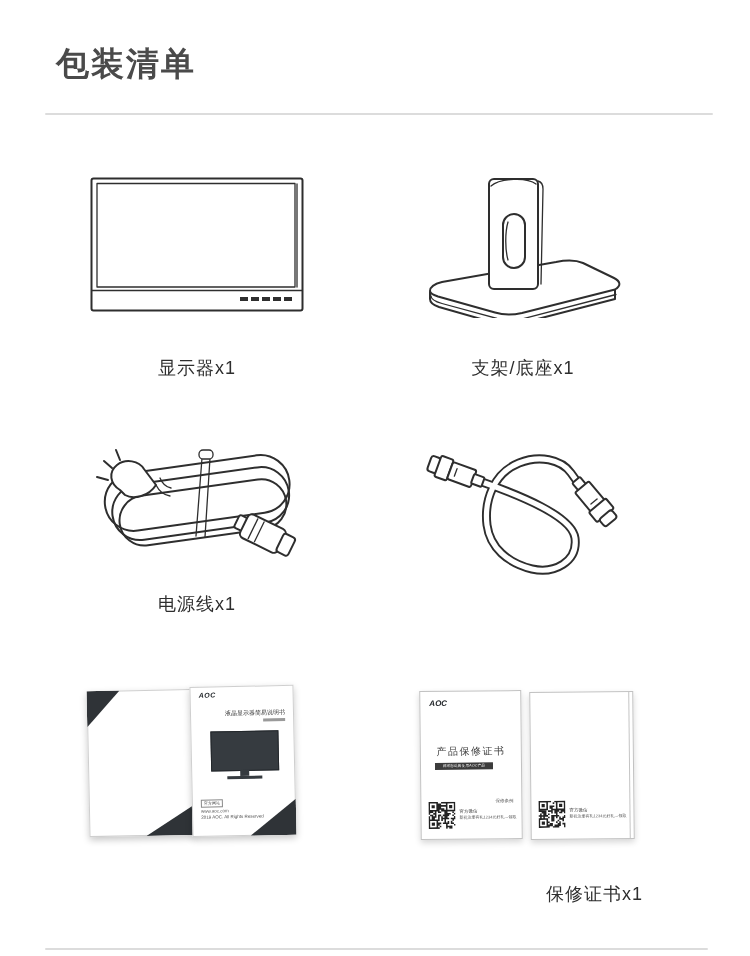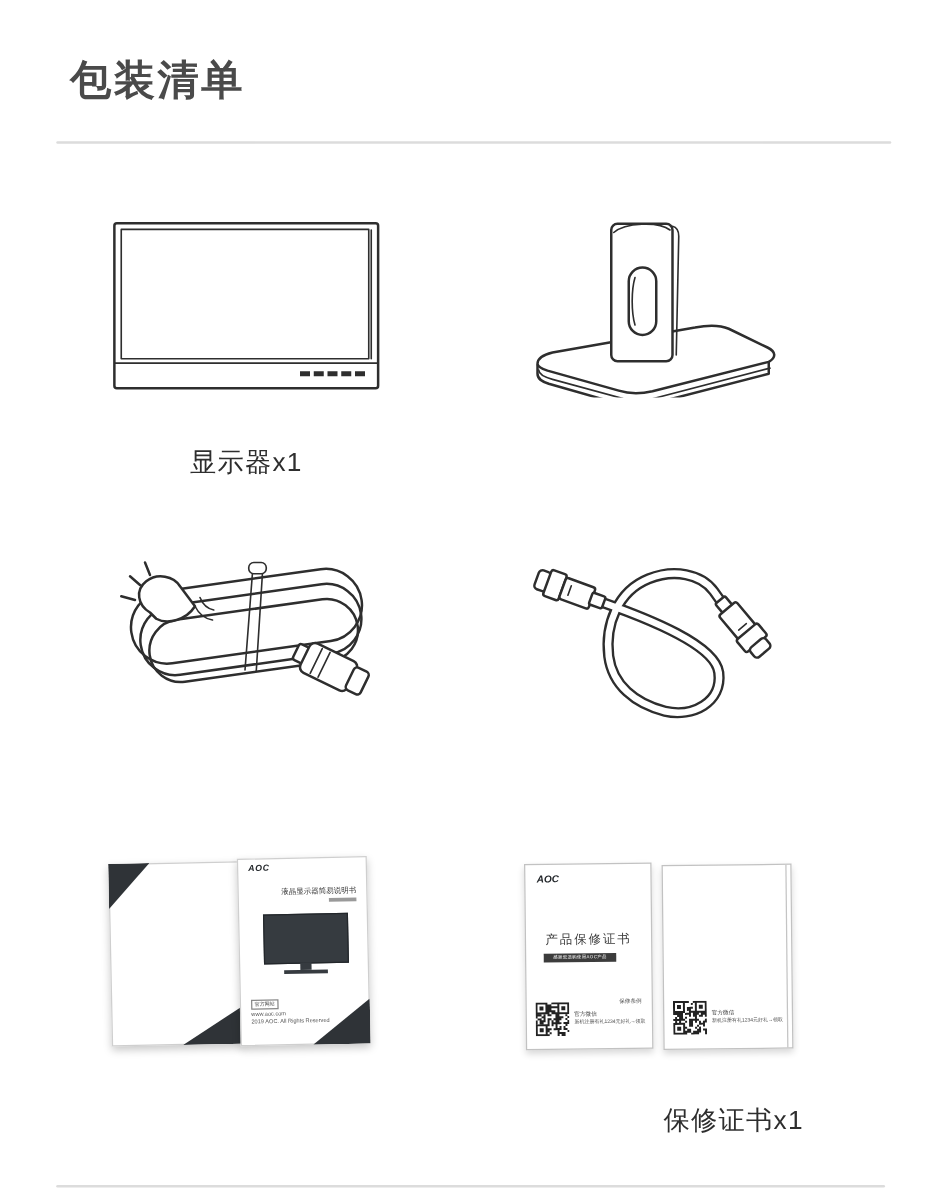--- a/index.html
+++ b/index.html
@@ -1,21 +1,21 @@
 <!DOCTYPE html>
 <html><head>
 <meta charset="utf-8">
 <style>
   html,body{margin:0;padding:0;background:#fff;}
   .page{position:relative;width:750px;height:956px;background:#ffffff;overflow:hidden;
         font-family:"Liberation Sans","DejaVu Sans",sans-serif;color:#2e2e2e;}
   .abs{position:absolute;}
   .title{left:56px;top:42px;margin:0;font-size:33px;font-weight:bold;color:#4a4a4a;letter-spacing:2px;}
   .divider{left:45px;width:668px;height:2px;background:#dcdcdc;border-radius:1px;}
-  .item-label{width:240px;text-align:center;font-size:21px;color:#2e2e2e;letter-spacing:1px;}
+  .item-label{width:240px;text-align:center;font-size:18px;color:#2e2e2e;letter-spacing:1px;}
   svg{display:block;}
   .line{fill:none;stroke:#2e2e2e;stroke-width:2;stroke-linecap:round;stroke-linejoin:round;}
   .fillw{fill:#ffffff;}
   .thin{stroke-width:1.3;}
   
   .manual{transform:rotate(-1.2deg);}
   .m-page{position:absolute;background:#fff;border:1px solid #cfcfcf;box-shadow:0 3px 7px rgba(0,0,0,.22);}
   .tri{position:absolute;background:#2f3337;}
   .m-brand{position:absolute;left:8px;top:4px;font-size:7px;font-weight:800;font-style:italic;color:#23272b;letter-spacing:.5px;}
   .m-title{position:absolute;right:8px;top:22px;font-size:6px;color:#333;}
@@ -71,20 +71,21 @@
 
     <rect class="line fillw" x="71" y="5" width="49" height="110" rx="5"></rect>
     <path class="line thin" d="M73,12 C82,4 109,3 118,10"></path>
     <path class="line thin" d="M120,7 C124,8 125,11 125,15 L123,110"></path>
 
     <rect class="line fillw" x="85" y="40" width="22" height="54" rx="11"></rect>
     <path class="line thin" d="M90,48 C87,58 87,76 90,86"></path>
   </svg>
 
   <div class="abs item-label" style="left:77px;top:356px;">显示器x1</div>
+  <div class="abs item-label" style="left:403px;top:356px;">支架/底座x1</div>
 
   <svg class="abs" style="left:86px;top:440px;" width="224" height="132" viewBox="0 0 224 132">
     <g transform="rotate(-8 112 66)">
       <rect class="line" x="20" y="24" width="186" height="58" rx="29" stroke-width="2.2"></rect>
       <rect class="line" x="26" y="36" width="178" height="56" rx="28" stroke-width="2.2"></rect>
       <rect class="line" x="32" y="48" width="168" height="50" rx="25" stroke-width="2.2"></rect>
     </g>
 
     <path class="line thin" d="M116,18 L110,96 M124,18 L119,97"></path>
     <rect class="line fillw thin" x="113" y="10" width="14" height="9" rx="4"></rect>
@@ -120,20 +121,21 @@
 
     <g transform="translate(152,54) rotate(50)">
       <rect class="line fillw" x="0" y="-5" width="10" height="10" rx="1.5" stroke-width="2"></rect>
       <rect class="line fillw" x="9" y="-9" width="25" height="18" rx="2" stroke-width="2"></rect>
       <line class="line thin" x1="28" y1="-4" x2="28" y2="4"></line>
       <rect class="line fillw" x="33" y="-11" width="13" height="22" rx="2" stroke-width="2"></rect>
       <rect class="line fillw" x="45" y="-8" width="10" height="16" rx="3" stroke-width="2"></rect>
     </g>
   </svg>
 
+  <div class="abs item-label" style="left:77px;top:592px;">电源线x1</div>
 
   <div class="abs manual" style="left:88px;top:686px;width:206px;height:152px;">
     <div class="m-page" style="left:0;top:3px;width:103px;height:144px;">
       <div class="tri" style="left:-1px;top:-1px;width:33px;height:36px;clip-path:polygon(0 0,100% 0,0 100%);"></div>
       <div class="tri" style="right:-1px;bottom:-1px;width:48px;height:30px;clip-path:polygon(100% 0,100% 100%,0 100%);"></div>
     </div>
     <div class="m-page" style="left:103px;top:1px;width:102px;height:148px;">
       <div class="m-brand">AOC</div>
       <div class="m-title">液晶显示器简易说明书</div>
       <div class="m-model-bar"></div>

